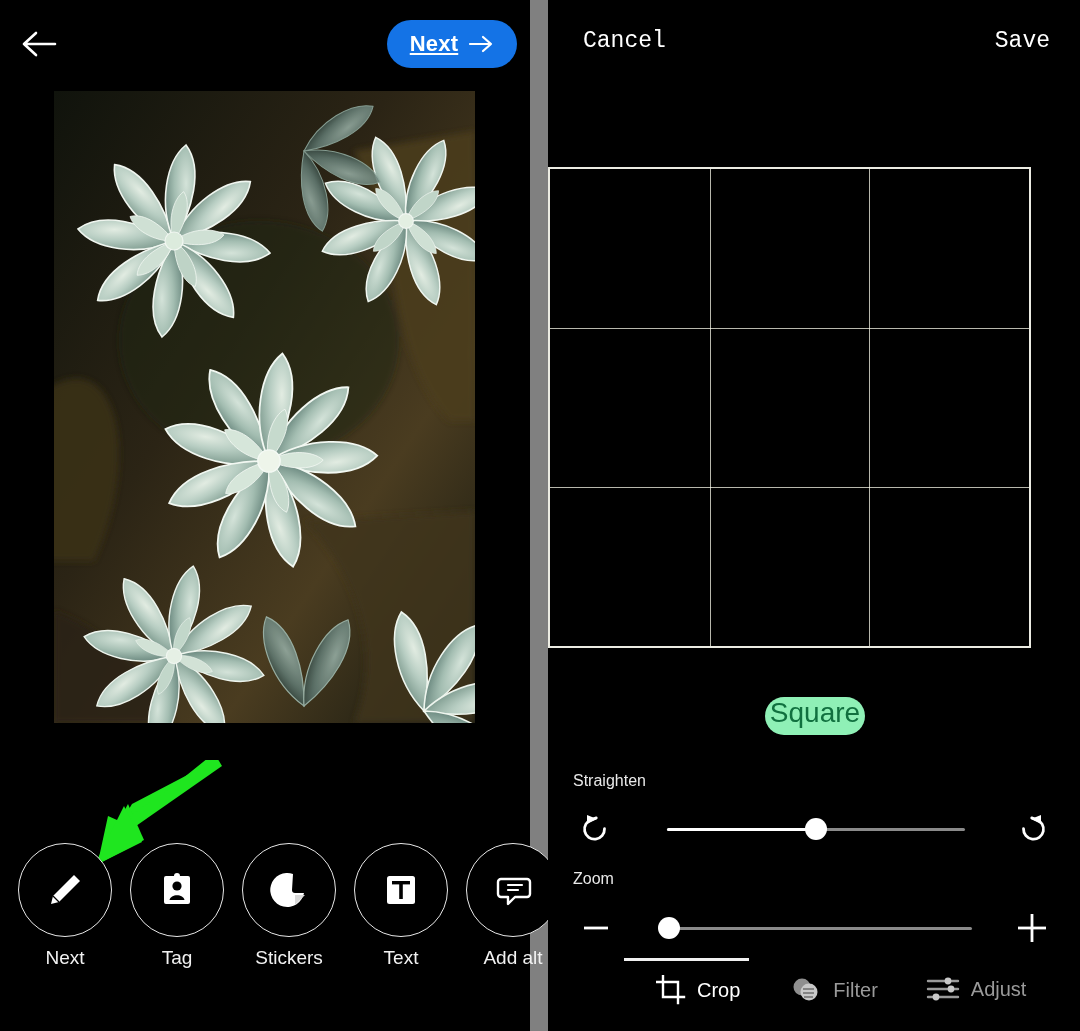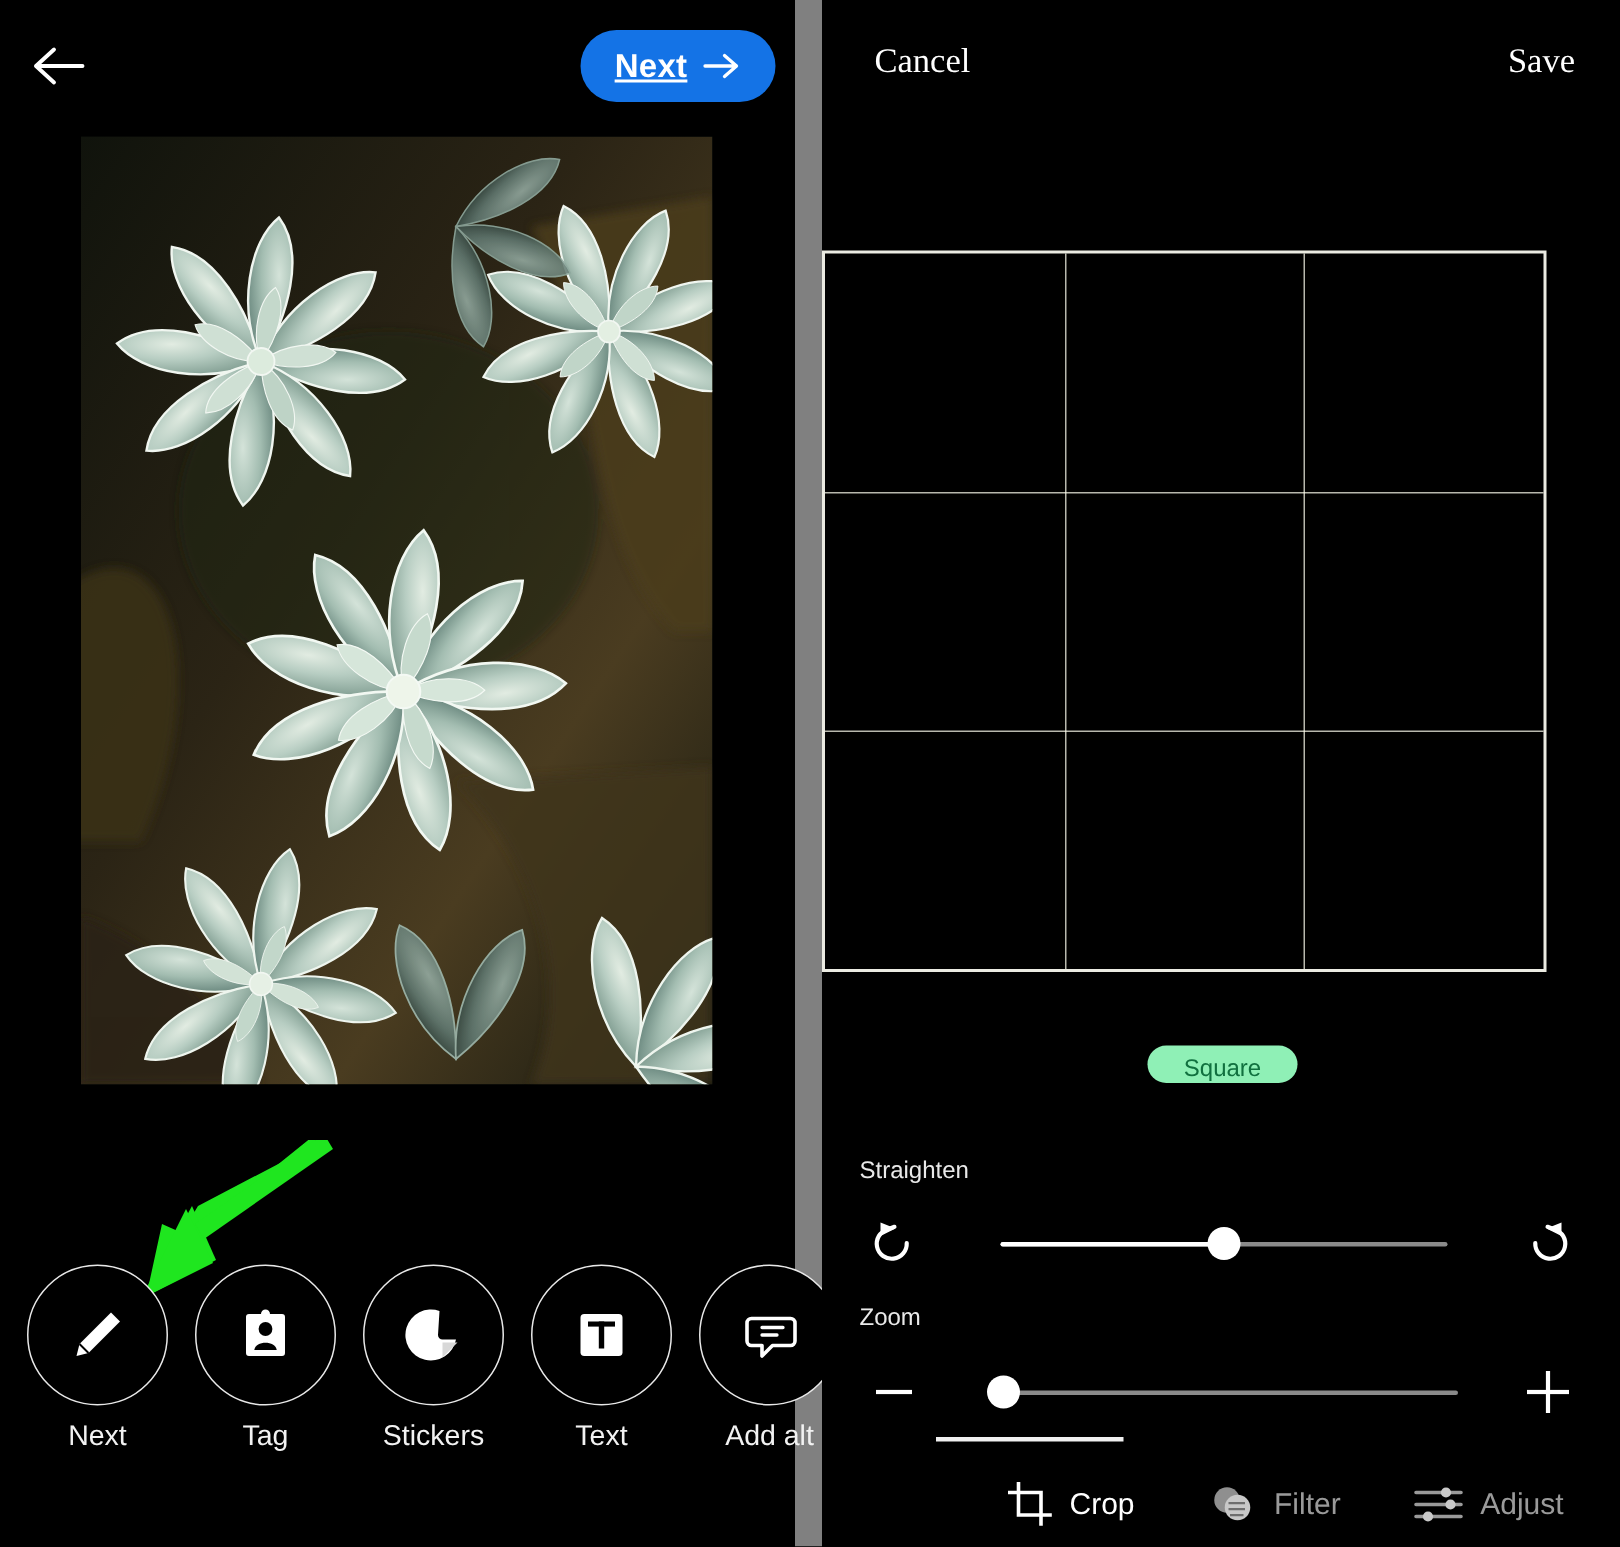--- a/index.html
+++ b/index.html
@@ -62,48 +62,48 @@
     width: 94px; height: 94px; border-radius: 50%;
     border: 1.6px solid #e8e8e8; background: #000;
     display: flex; align-items: center; justify-content: center;
   }
   .tool-label { margin-top: 10px; font-size: 19px; color: #f2f2f2; }
 
   
   .rtopbar { position: absolute; top: 0; left: 0; width: 532px; height: 75px; }
   .rtb-btn {
     position: absolute; top: 28px; font-size: 23px; color: #fff;
-    background: none; border: none; cursor: pointer; font-family: Liberation Serif, serif;
+    background: none; border: none; cursor: pointer; font-family: Liberation Mono, monospace;
   }
   .rtb-cancel { left: 35px; }
   .rtb-save   { right: 30px; }
 
   
   .square-pill {
-    position: absolute; left: 765px; top: 697px; width: 100px; height: 25px;
+    position: absolute; left: 765px; top: 697px; width: 100px; height: 38px;
     border-radius: 22px; background: #8ff0b6; color: #11703f;
-    display: flex; align-items: flex-end; justify-content: center;
-    font-size: 16px; cursor: pointer;
+    display: flex; align-items: flex-start; justify-content: center;
+    font-size: 28px; cursor: pointer;
   }
 
   
   .sec-label { position: absolute; font-size: 16px; color: #e9e9e9; }
   .slider-row { position: absolute; display: flex; align-items: center; }
   .icon-btn { width: 46px; height: 46px; display: flex; align-items: center; justify-content: center; cursor: pointer; }
   .track { position: relative; height: 3px; background: #8a8a8a; border-radius: 2px; }
   .track .fill { position: absolute; left: 0; top: 0; bottom: 0; background: #ffffff; border-radius: 2px; }
   .track .thumb {
     position: absolute; width: 22px; height: 22px; border-radius: 50%;
     background: #fff; top: 50%; transform: translate(-50%, -50%); cursor: pointer;
   }
 
   .scroll-hint { position: absolute; left: 624px; top: 958px; width: 125px; height: 3px; background: #f0f0f0; }
 
   
-  .bottom-tabs { position: absolute; left: 0; top: 975px; width: 532px; height: 56px; display: flex; align-items: center; padding-left: 16px; }
+  .bottom-tabs { position: absolute; left: 0; top: 975px; width: 532px; height: 56px; display: flex; align-items: flex-start; }
   .btab { display: flex; align-items: center; gap: 11px; cursor: pointer; }
   .btab .tlabel { font-size: 20px; }
   .btab.active .tlabel { color: #ffffff; }
   .btab.inactive .tlabel { color: #9a9a9a; }
 </style>
 </head>
 <body>
 
 <svg width="0" height="0" style="position:absolute" aria-hidden="true">
   <defs>

